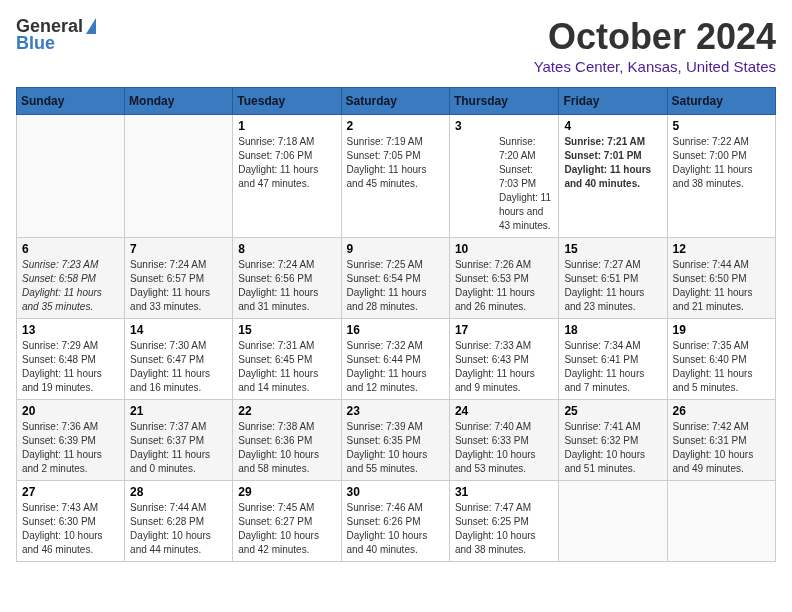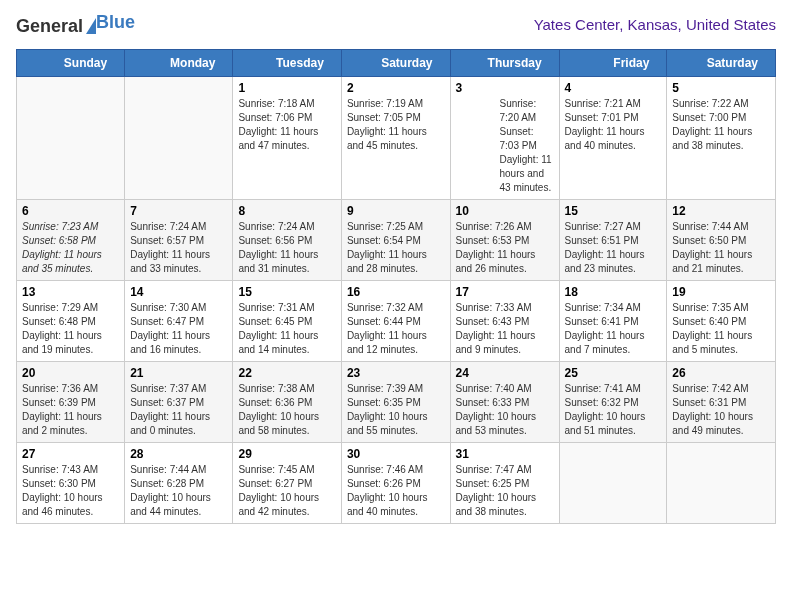--- a/index.html
+++ b/index.html
@@ -11,21 +11,21 @@
       padding: 16px;
     }
     .header-section {
       display: flex;
       justify-content: space-between;
       align-items: flex-start;
       margin-bottom: 12px;
     }
     .logo {
       display: flex;
-      flex-direction: row;
+      flex-direction: column;
       align-items: flex-start;
     }
     .logo-top {
       display: flex;
       align-items: center;
     }
     .title-section {
       text-align: right;
     }
     .month-title {
@@ -37,23 +37,23 @@
       font-size: 15px;
       color: #4c1d95;
     }
     .calendar {
       width: 100%;
       border-collapse: collapse;
       font-size: 11px;
     }
     .calendar th {
       background-color: #3a7abf;
-      color: #ffffff;
-      padding: 6px 17px;
-      text-align: right;
+      color: #0f172a;
+      padding: 6px 4px;
+      text-align: left;
       font-size: 12px;
       border: 1px solid #2a5a9f;
     }
     .calendar td {
       border: 1px solid #ccc;
       padding: 4px 5px;
       vertical-align: top;
       width: 110px;
       height: 80px;
       background: #fff;
@@ -81,20 +81,21 @@
 
 <div class="header-section">
   <div class="logo">
     <div class="logo-top">
       <span style="font-size:18px;font-weight:bold;color:#333;">General</span>
       <span style="display:inline-block;width:0;height:0;border-left:10px solid transparent;border-bottom:16px solid #3a7abf;margin-left:3px;margin-bottom:2px;"></span>
     </div>
     <span style="font-size:18px;font-weight:bold;color:#3a7abf;margin-top:-4px;">Blue</span>
   </div>
   <div class="title-section">
+    <div class="month-title">October 2024</div>
     <div class="location-title">Yates Center, Kansas, United States</div>
   </div>
 </div>
 
 <table class="calendar">
   <thead>
     <tr>
       <th>Sunday</th>
       <th>Monday</th>
       <th>Tuesday</th>
@@ -121,21 +122,21 @@
 Daylight: 11 hours and 45 minutes.</div>
         </td>
         <td>
           <span class="day-number">3</span>
           <div class="day-info" style="white-space: pre-line; margin-left: 44px;">Sunrise: 7:20 AM
 Sunset: 7:03 PM
 Daylight: 11 hours and 43 minutes.</div>
         </td>
         <td>
           <span class="day-number">4</span>
-          <div class="day-info" style="white-space: pre-line;">Sunrise: 7:21 AM
+          <div class="day-info" style="white-space: pre-line; font-weight: bold;">Sunrise: 7:21 AM
 Sunset: 7:01 PM
 Daylight: 11 hours and 40 minutes.</div>
         </td>
         <td>
           <span class="day-number">5</span>
           <div class="day-info" style="white-space: pre-line;">Sunrise: 7:22 AM
 Sunset: 7:00 PM
 Daylight: 11 hours and 38 minutes.</div>
         </td>
       </tr>

